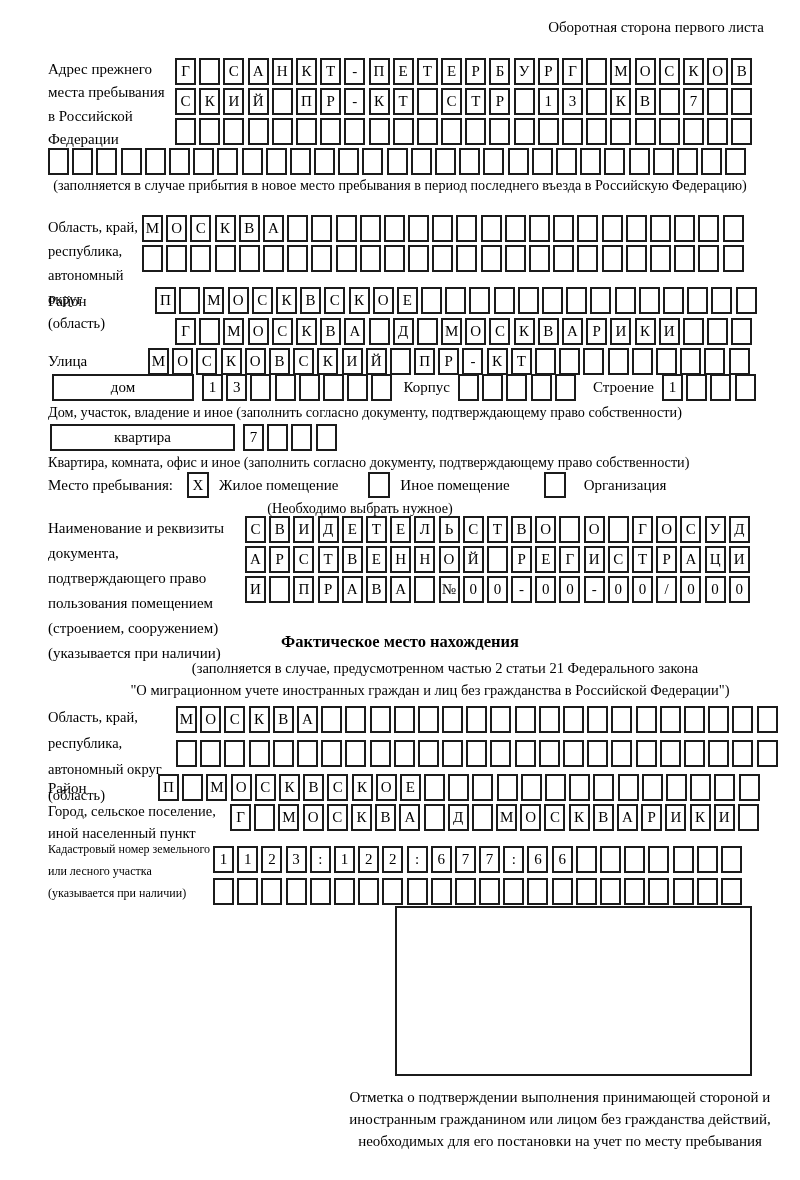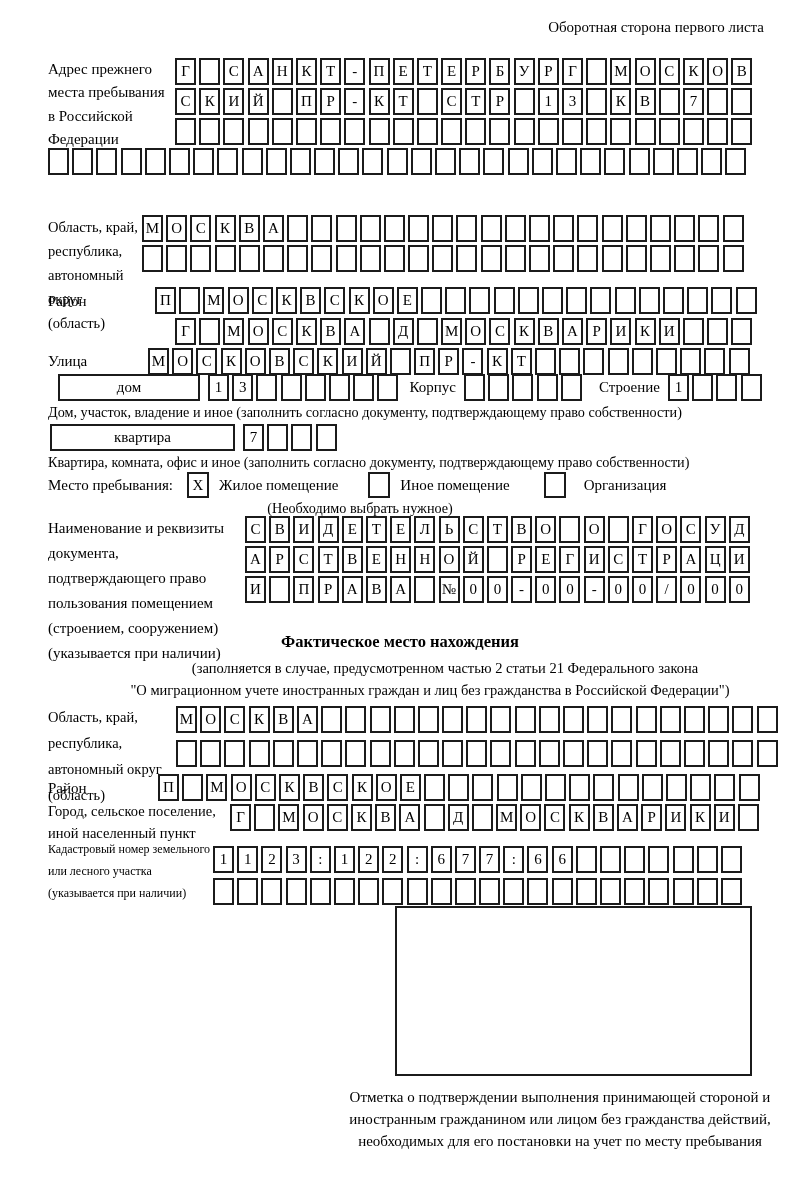--- a/index.html
+++ b/index.html
@@ -144,20 +144,21 @@
       <span class="cell"></span>
       <span class="cell"></span>
       <span class="cell"></span>
       <span class="cell"></span>
       <span class="cell"></span>
       <span class="cell"></span>
       <span class="cell"></span>
       <span class="cell"></span>
       <span class="cell"></span>
     </div>
+  <div class="abs note center" style="top:177px;">(заполняется в случае прибытия в новое место пребывания в период последнего въезда в Российскую Федерацию)</div>
 
 
   <div class="abs" style="left:48px;top:215px;width:90px;font-size:14.5px;line-height:24px;">Область, край, республика, автономный округ (область)</div>
   <div class="abs grid" style="left:142px;top:215px;">
       <span class="cell">М</span>
       <span class="cell">О</span>
       <span class="cell">С</span>
       <span class="cell">К</span>
       <span class="cell">В</span>
       <span class="cell">А</span>
@@ -287,21 +288,21 @@
       <span class="cell"></span>
       <span class="cell"></span>
       <span class="cell"></span>
       <span class="cell"></span>
       <span class="cell"></span>
       <span class="cell"></span>
       <span class="cell"></span>
       <span class="cell"></span>
     </div>
 
-  <div class="abs inline-row" style="left:58px;top:374px;">
+  <div class="abs inline-row" style="left:52px;top:374px;">
     <div class="widebox" style="width:142px;">
       <span>дом</span>
     </div>
     <div class="grid" style="margin-left:8px;">
         <span class="cell">1</span>
         <span class="cell">3</span>
         <span class="cell"></span>
         <span class="cell"></span>
         <span class="cell"></span>
         <span class="cell"></span>

